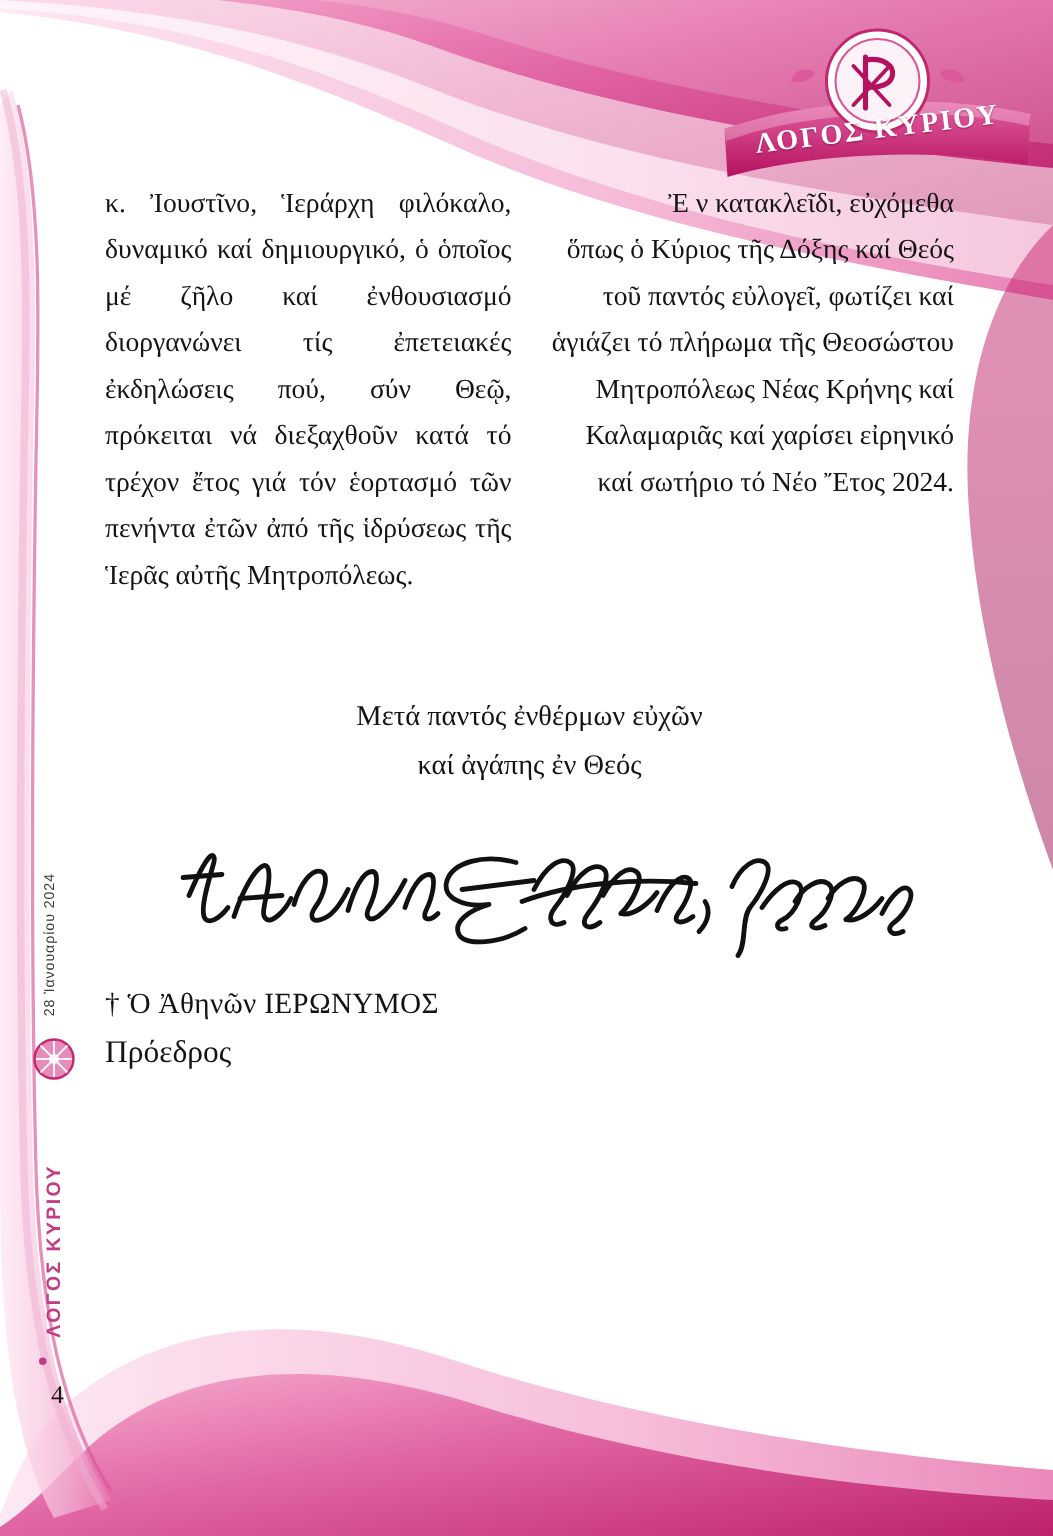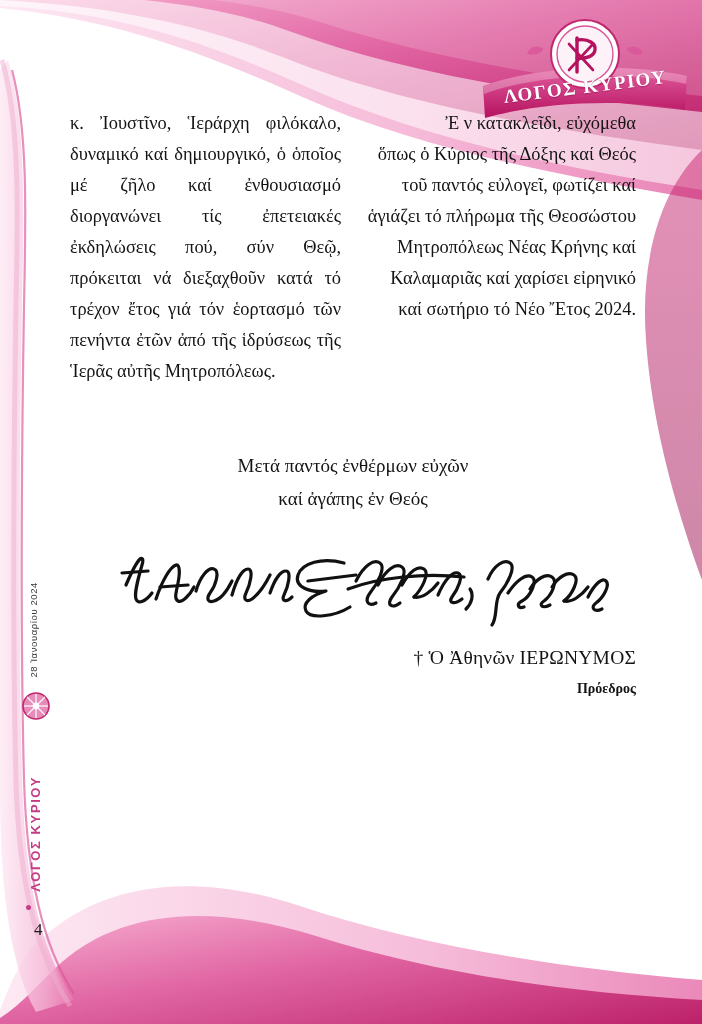--- a/index.html
+++ b/index.html
@@ -46,21 +46,21 @@
     font-weight: bold;
     font-size: 19px;
     letter-spacing: 1.4px;
     text-shadow: 0 1px 1px rgba(120,10,70,0.45);
   }
 
   
   .content {
     position: absolute;
     left: 70px;
-    top: 108px;
+    top: 120px;
     width: 566px;
   }
 
   .columns {
     display: flex;
     gap: 24px;
   }
   .col {
     width: 271px;
   }
@@ -97,33 +97,32 @@
     position: relative;
   }
   .signature svg {
     position: absolute;
     left: 42px;
     top: 0;
   }
 
   .signoff {
     margin-top: 10px;
-    text-align: right;
+    text-align: left;
     font-family: "Liberation Serif", serif;
     color: #141414;
   }
   .signoff .line1 {
     font-size: 19.5px;
     line-height: 30px;
     letter-spacing: 0.2px;
   }
   .signoff .line2 {
-    font-size: 14px;
+    font-size: 21px;
     line-height: 32px;
-    font-weight: bold;
   }
   .signoff .line3 {
     font-size: 19px;
     line-height: 32px;
   }
 
   
   .side-rail {
     position: absolute;
     left: 22px;

